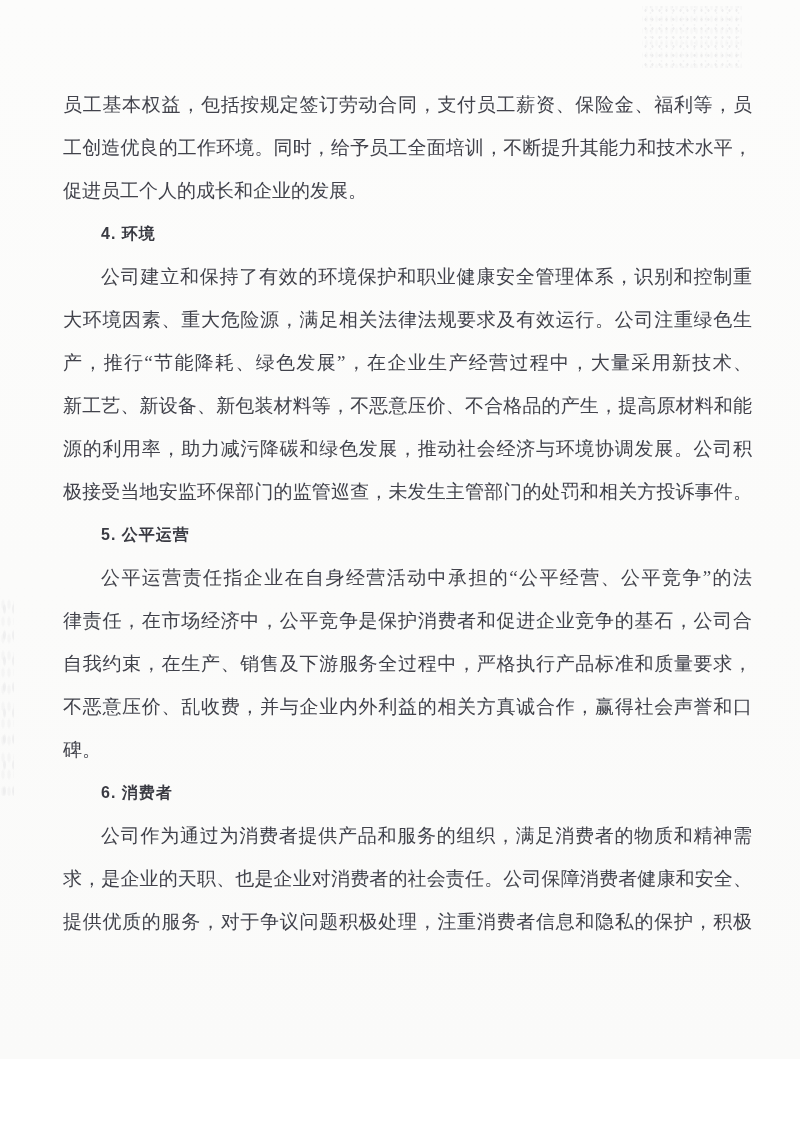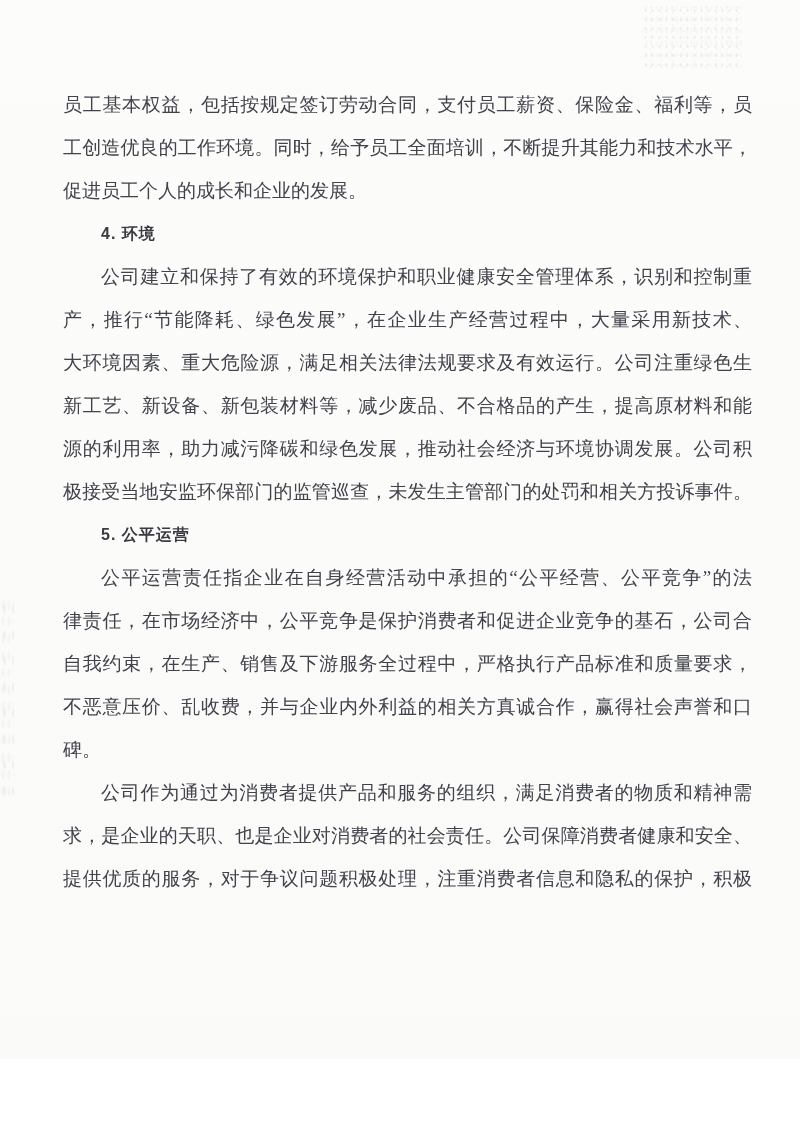--- a/index.html
+++ b/index.html
@@ -113,34 +113,35 @@
   <div class="smudge-left"></div>
   <div class="doc" style="color: rgb(65, 66, 75);">
       <div class="para">
         <div class="line fill">员工基本权益，包括按规定签订劳动合同，支付员工薪资、保险金、福利等，员</div>
         <div class="line fill">工创造优良的工作环境。同时，给予员工全面培训，不断提升其能力和技术水平，</div>
         <div class="line">促进员工个人的成长和企业的发展。</div>
       </div>
       <div class="heading">4. 环境</div>
       <div class="para">
         <div class="line fill indent">公司建立和保持了有效的环境保护和职业健康安全管理体系，识别和控制重</div>
+        <div class="line fill">大环境因素、重大危险源，满足相关法律法规要求及有效运行。公司注重绿色生</div>
         <div class="line fill">产，推行“节能降耗、绿色发展”，在企业生产经营过程中，大量采用新技术、</div>
-        <div class="line fill">大环境因素、重大危险源，满足相关法律法规要求及有效运行。公司注重绿色生</div>
-        <div class="line fill">新工艺、新设备、新包装材料等，减少废品、不合格品的产生，提高原材料和能</div>
+        <div class="line fill">新工艺、新设备、新包装材料等，不恶意压价、不合格品的产生，提高原材料和能</div>
         <div class="line fill">源的利用率，助力减污降碳和绿色发展，推动社会经济与环境协调发展。公司积</div>
         <div class="line fill">极接受当地安监环保部门的监管巡查，未发生主管部门的处罚和相关方投诉事件。</div>
       </div>
       <div class="heading">5. 公平运营</div>
       <div class="para">
         <div class="line fill indent">公平运营责任指企业在自身经营活动中承担的“公平经营、公平竞争”的法</div>
         <div class="line fill">律责任，在市场经济中，公平竞争是保护消费者和促进企业竞争的基石，公司合</div>
         <div class="line fill">自我约束，在生产、销售及下游服务全过程中，严格执行产品标准和质量要求，</div>
         <div class="line fill">不恶意压价、乱收费，并与企业内外利益的相关方真诚合作，赢得社会声誉和口</div>
         <div class="line">碑。</div>
       </div>
+      <div class="heading">6. 消费者</div>
       <div class="para">
         <div class="line fill indent">公司作为通过为消费者提供产品和服务的组织，满足消费者的物质和精神需</div>
         <div class="line fill">求，是企业的天职、也是企业对消费者的社会责任。公司保障消费者健康和安全、</div>
         <div class="line fill">提供优质的服务，对于争议问题积极处理，注重消费者信息和隐私的保护，积极</div>
       </div>
     </div>
   <div class="scan-line"></div>
 </div>
 
 </body></html>

